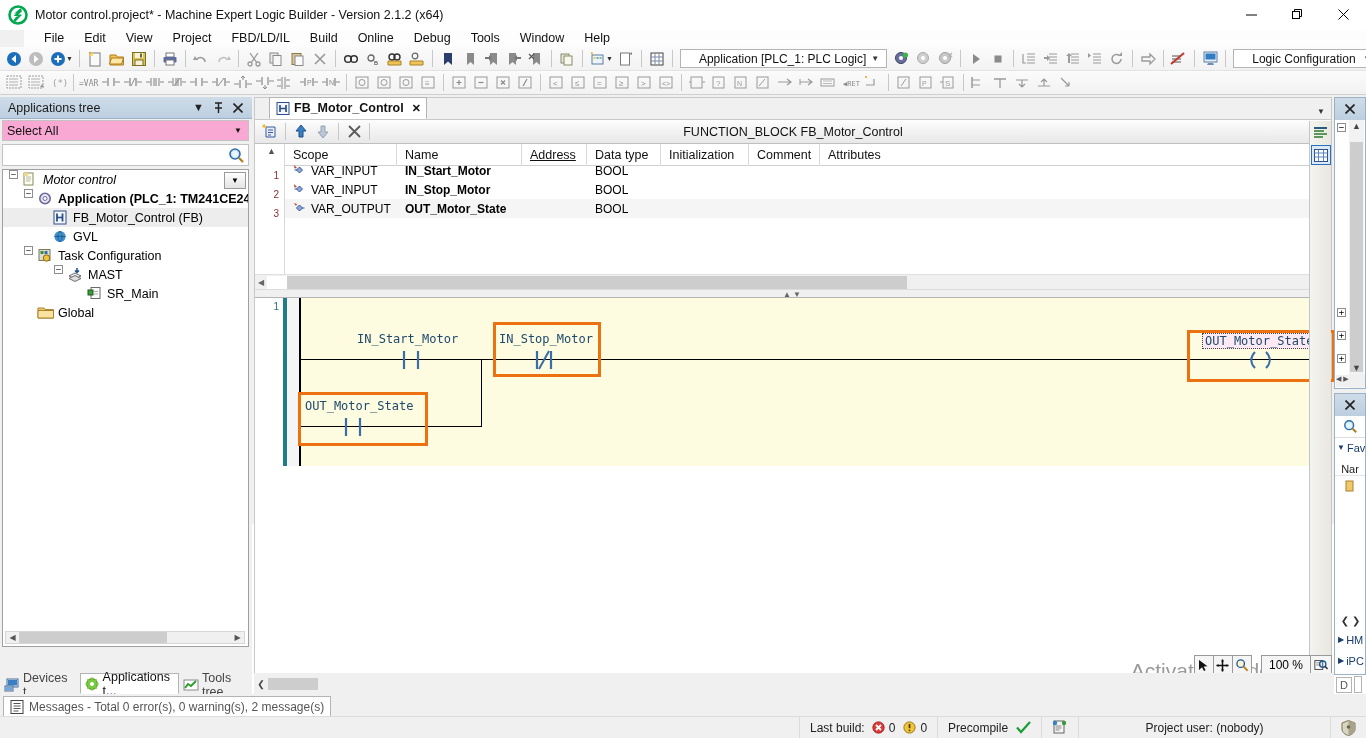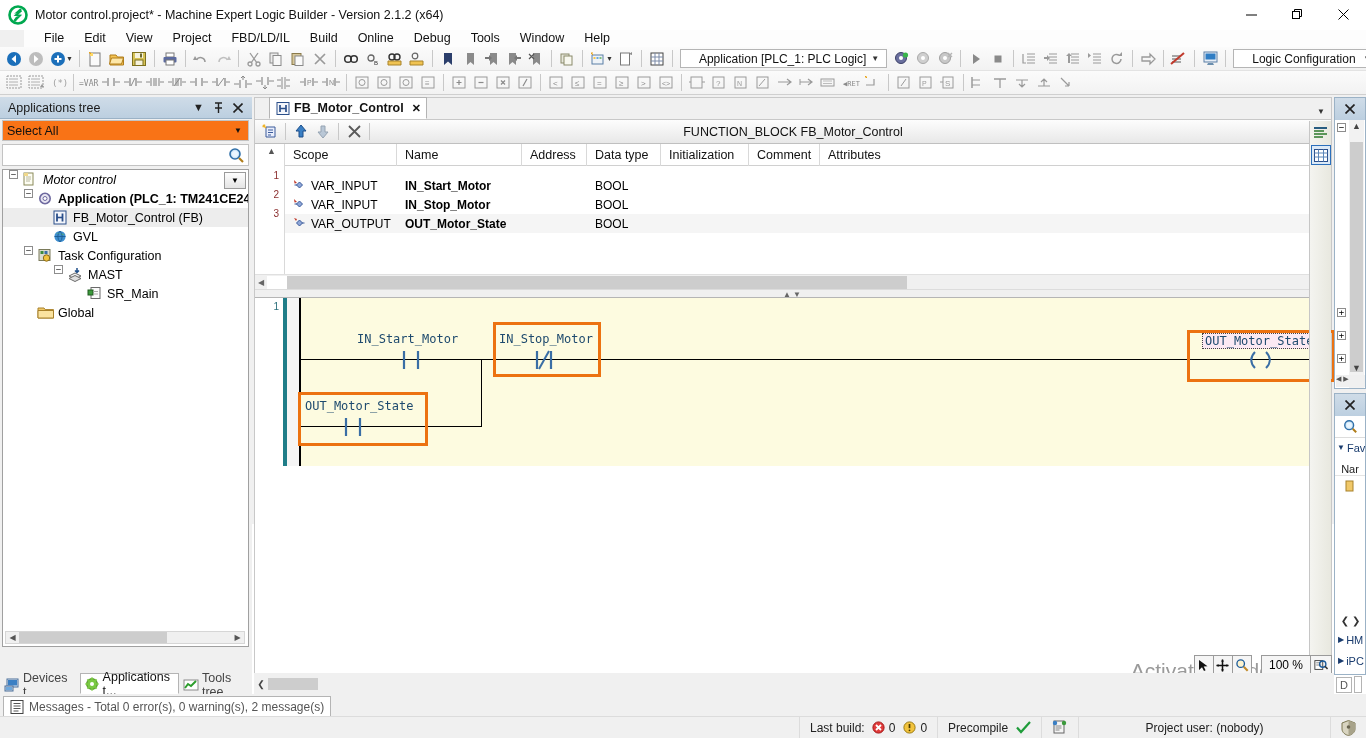--- a/index.html
+++ b/index.html
@@ -57,21 +57,21 @@
   .leftpanel { position:absolute; left:0; top:97px; width:252px; height:576px; background:#f0f0f0; }
   .panel-header {
     height:22px; background:linear-gradient(to bottom,#cfdce8,#bccfe0);
     display:flex; align-items:center; padding:0 4px 0 8px;
     border-bottom:1px solid #9bb2c6;
     font-size:12.5px; color:#1a1a1a;
   }
   .panel-header .hdr-btns { margin-left:auto; display:flex; align-items:center; gap:9px; padding-right:5px;}
   .panel-header .hbtn { font-size:11px; color:#222; line-height:1;}
   .selectall {
-    height:21px; background:#f97316; border:1px solid #c3c3c3; margin:1px 3px 0 2px;
+    height:21px; background:#f9a8d4; border:1px solid #c3c3c3; margin:1px 3px 0 2px;
     display:flex; align-items:center; padding-left:4px; font-size:12.5px; color:#111;
   }
   .selectall .arrow{ margin-left:auto; font-size:8px; padding-right:6px;}
   .searchbox {
     height:22px; background:#ffffff; border:1px solid #c3c3c3; margin:3px 3px 0 2px;
     display:flex; align-items:center; padding-left:5px;
   }
   .searchbox .mag { margin-left:auto; padding-right:3px;}
   .treebox {
     position:absolute; left:2px; top:72px; right:3px; bottom:26px;
@@ -121,21 +121,21 @@
   .decl-title { position:absolute; left:0; right:0; text-align:center; font-size:12.5px; color:#111; pointer-events:none;}
   .decl-right { margin-left:auto; display:flex; align-items:center; padding-right:2px; z-index:2;}
 
   .decl-area { position:relative; height:145px; background:#fff; }
   .decl-gutter { position:absolute; left:0; top:0; width:30px; bottom:15px; background:#fff; border-right:1px solid #d9d9d9;}
   .decl-head {
     position:absolute; left:30px; right:22px; top:0; height:22px;
     background:#fff; border-bottom:1px solid #d0d0d0; display:flex; font-size:12.5px; color:#111;
   }
   .dh { border-right:1px solid #d9d9d9; padding-left:8px; line-height:22px; height:22px; overflow:hidden;}
-  .decl-rows { position:absolute; left:30px; right:22px; top:32px; font-size:12px; }
+  .decl-rows { position:absolute; left:30px; right:22px; top:17px; font-size:12px; }
   .drow { height:19px; display:flex; align-items:center; }
   .drow.alt { background:#f5f5f5; }
   .dcell { padding-left:8px; overflow:hidden; white-space:nowrap; }
   .rownum { position:absolute; left:0; width:24px; text-align:right; font-size:10px; color:#8b2f2f; font-family:"Liberation Sans",sans-serif;}
   .decl-vscroll { position:absolute; right:0; top:0; width:22px; bottom:15px; background:#f6f6f6; border-left:1px solid #e0e0e0;}
   .decl-hscroll { position:absolute; left:0; right:0; bottom:0; height:15px; background:#f0f0f0; border-top:1px solid #e0e0e0; display:flex; align-items:center;}
   .decl-splitter { height:9px; background:#f0f0f0; border-top:1px solid #dcdcdc; border-bottom:1px solid #b5b5b5; position:relative;}
   .decl-splitter .dots { position:absolute; left:50%; transform:translateX(-50%); top:0px; font-size:8px; color:#666; letter-spacing:2px;}
 
   
@@ -1044,21 +1044,21 @@
       <div class="decl-gutter">
         <div style="position:absolute; left:12px; top:2px; font-size:9px; color:#555;">▲</div>
         <div class="rownum" style="top:26px;">1</div>
         <div class="rownum" style="top:45px;">2</div>
         <div class="rownum" style="top:64px;">3</div>
       </div>
 
       <div class="decl-head">
         <div class="dh" style="width:112px;">Scope</div>
         <div class="dh" style="width:125px;">Name</div>
-        <div class="dh" style="width:65px;">Address</div>
+        <div class="dh" style="width:65px;text-decoration:underline;">Address</div>
         <div class="dh" style="width:74px;">Data type</div>
         <div class="dh" style="width:88px;">Initialization</div>
         <div class="dh" style="width:71px;">Comment</div>
         <div class="dh" style="width:200px; border-right:none;">Attributes</div>
       </div>
 
       <div class="decl-rows">
         <div class="drow">
           <div class="dcell" style="width:112px; display:flex; align-items:center;">
             <span style="margin-right:5px;">

